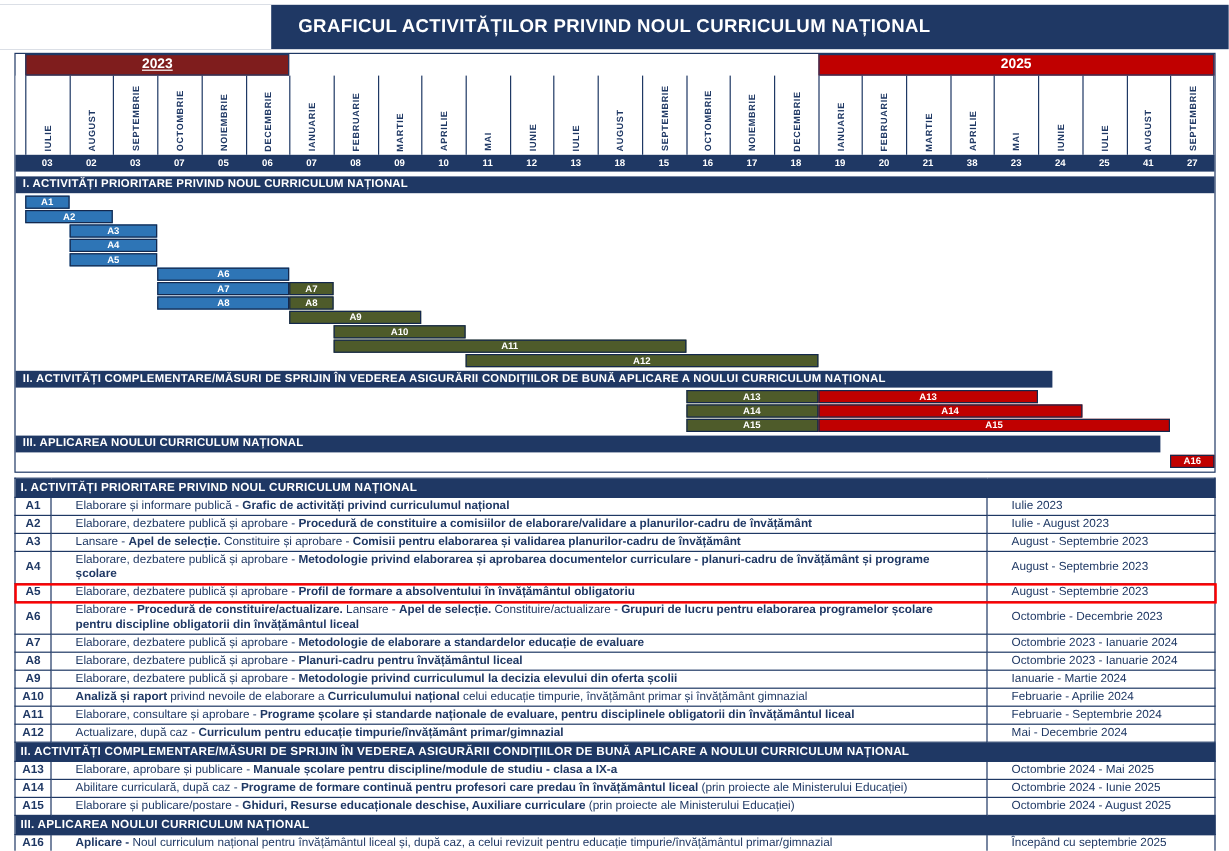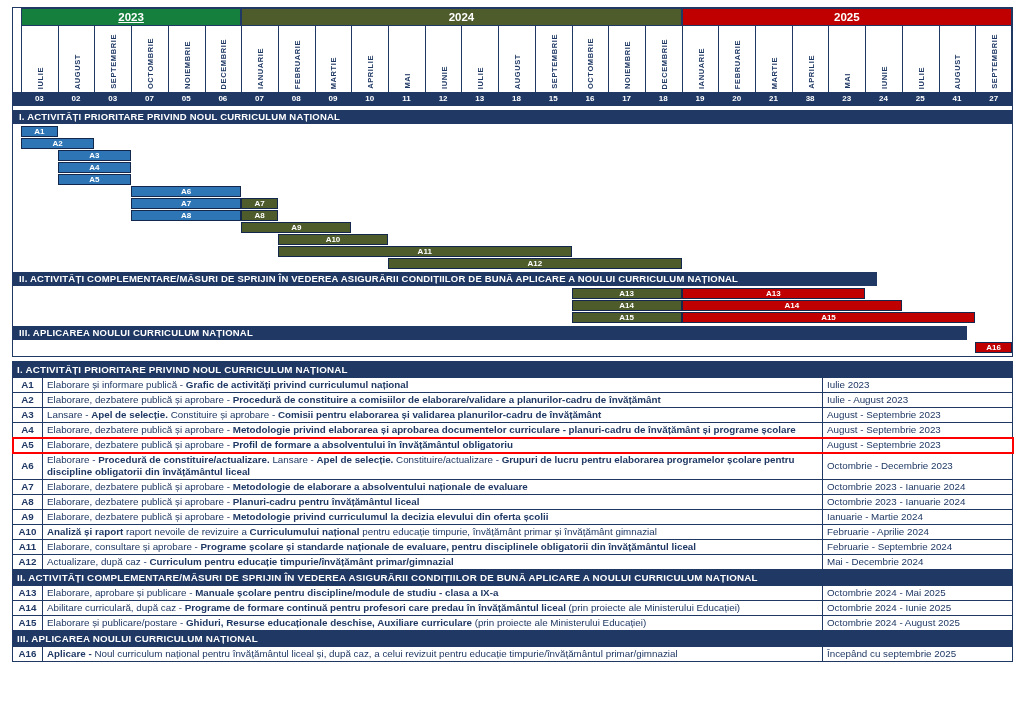--- a/index.html
+++ b/index.html
@@ -55,40 +55,43 @@
   .bar {
     grid-row: 1; height: 11px; border: 1px solid #14284d;
     color: #ffffff; font-weight: bold; font-size: 8px;
     display: flex; align-items: center; justify-content: center; overflow: hidden;
   }
 
   
   .acts { margin-top: 4px; border-collapse: collapse; width: 1001px; table-layout: fixed; }
   .acts td {
     border: 1px solid #1f3864; font-size: 9.8px; line-height: 12px;
-    padding: 1px 4px; vertical-align: middle; color: #1f3864;
+    padding: 1px 20px; vertical-align: middle; color: #1f3864;
   }
   .acts td.cid { text-align: center; font-weight: bold; padding: 1px 0; }
   .acts td.cper { font-weight: normal; }
   .acts tr.tsection td {
     background: #1f3864; color: #ffffff; font-weight: bold; letter-spacing: .2px; padding: 1.5px 4px;
   }
   .acts .b { font-weight: bold; }
   .acts tr.highlight { outline: 2.5px solid #ff0000; outline-offset: -1.5px; }
 </style>
 </head>
 <body>
 
 <div class="page">
 
+  <div class="title-wrap">
+    <div class="title-white"></div>
+    <div class="title-text">GRAFICUL ACTIVITĂȚILOR PRIVIND NOUL CURRICULUM NAȚIONAL</div>
+  </div>
 
   <div class="gantt">
     <div class="grid27 padL year-row">
-        <div class="year-cell" style="grid-column: 1 / 7; background: #15803d; text-decoration: underline;">2023</div>
-        <div class="year-cell" style="grid-column: 7 / 19; background: rgb(78, 91, 42);">2024</div>
+        <div class="year-cell" style="grid-column: 1 / 7; background: #7f1d1d; text-decoration: underline;">2023</div>
         <div class="year-cell" style="grid-column: 19 / 28; background: rgb(192, 0, 0);">2025</div>
       </div>
     <div class="month-row-wrap padL">
       <div class="grid27 month-row">
           <div class="month-cell">
             <span class="vtext">IULIE</span>
           </div>
           <div class="month-cell">
             <span class="vtext">AUGUST</span>
           </div>
@@ -301,36 +304,36 @@
           <td class="cdesc"><span>Elaborare, dezbatere publică și aprobare - </span><span class="b">Profil de formare a absolventului în învățământul obligatoriu</span></td>
           <td class="cper">August - Septembrie 2023</td>
         </tr>
         <tr>
           <td class="cid">A6</td>
           <td class="cdesc"><span>Elaborare - </span><span class="b">Procedură de constituire/actualizare.</span><span> Lansare - </span><span class="b">Apel de selecție.</span><span> Constituire/actualizare - </span><span class="b">Grupuri de lucru pentru elaborarea programelor școlare pentru discipline obligatorii din învățământul liceal</span></td>
           <td class="cper">Octombrie - Decembrie 2023</td>
         </tr>
         <tr>
           <td class="cid">A7</td>
-          <td class="cdesc"><span>Elaborare, dezbatere publică și aprobare - </span><span class="b">Metodologie de elaborare a absolventului naționale de evaluare</span></td>
+          <td class="cdesc"><span>Elaborare, dezbatere publică și aprobare - </span><span class="b">Metodologie de elaborare a standardelor educație de evaluare</span></td>
           <td class="cper">Octombrie 2023 - Ianuarie 2024</td>
         </tr>
         <tr>
           <td class="cid">A8</td>
           <td class="cdesc"><span>Elaborare, dezbatere publică și aprobare - </span><span class="b">Planuri-cadru pentru învățământul liceal</span></td>
           <td class="cper">Octombrie 2023 - Ianuarie 2024</td>
         </tr>
         <tr>
           <td class="cid">A9</td>
           <td class="cdesc"><span>Elaborare, dezbatere publică și aprobare - </span><span class="b">Metodologie privind curriculumul la decizia elevului din oferta școlii</span></td>
           <td class="cper">Ianuarie - Martie 2024</td>
         </tr>
         <tr>
           <td class="cid">A10</td>
-          <td class="cdesc"><span class="b">Analiză și raport</span><span> raport nevoile de revizuire a </span><span class="b">Curriculumului național</span><span> pentru educație timpurie, învățământ primar și învățământ gimnazial</span></td>
+          <td class="cdesc"><span class="b">Analiză și raport</span><span> privind nevoile de elaborare a </span><span class="b">Curriculumului național</span><span> celui educație timpurie, învățământ primar și învățământ gimnazial</span></td>
           <td class="cper">Februarie - Aprilie 2024</td>
         </tr>
         <tr>
           <td class="cid">A11</td>
           <td class="cdesc"><span>Elaborare, consultare și aprobare - </span><span class="b">Programe școlare și standarde naționale de evaluare, pentru disciplinele obligatorii din învățământul liceal</span></td>
           <td class="cper">Februarie - Septembrie 2024</td>
         </tr>
         <tr>
           <td class="cid">A12</td>
           <td class="cdesc"><span>Actualizare, după caz - </span><span class="b">Curriculum pentru educație timpurie/învățământ primar/gimnazial</span></td>

